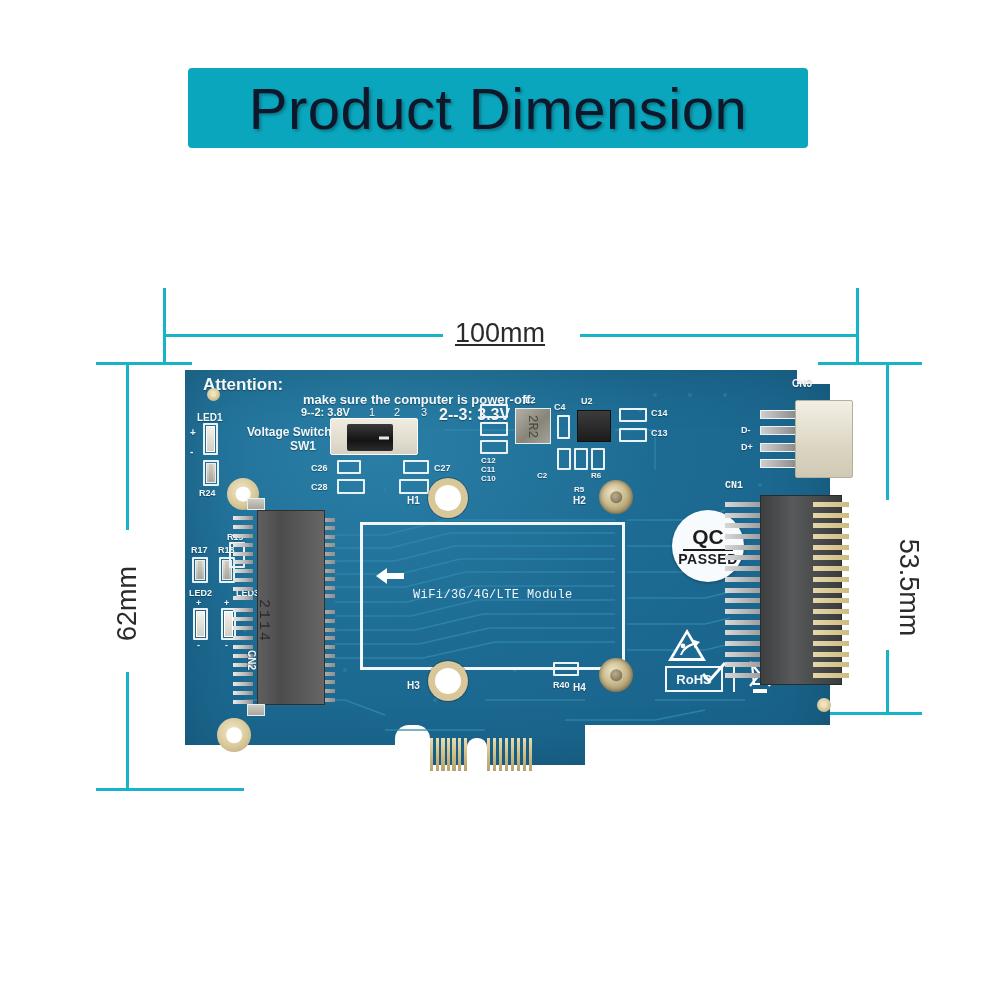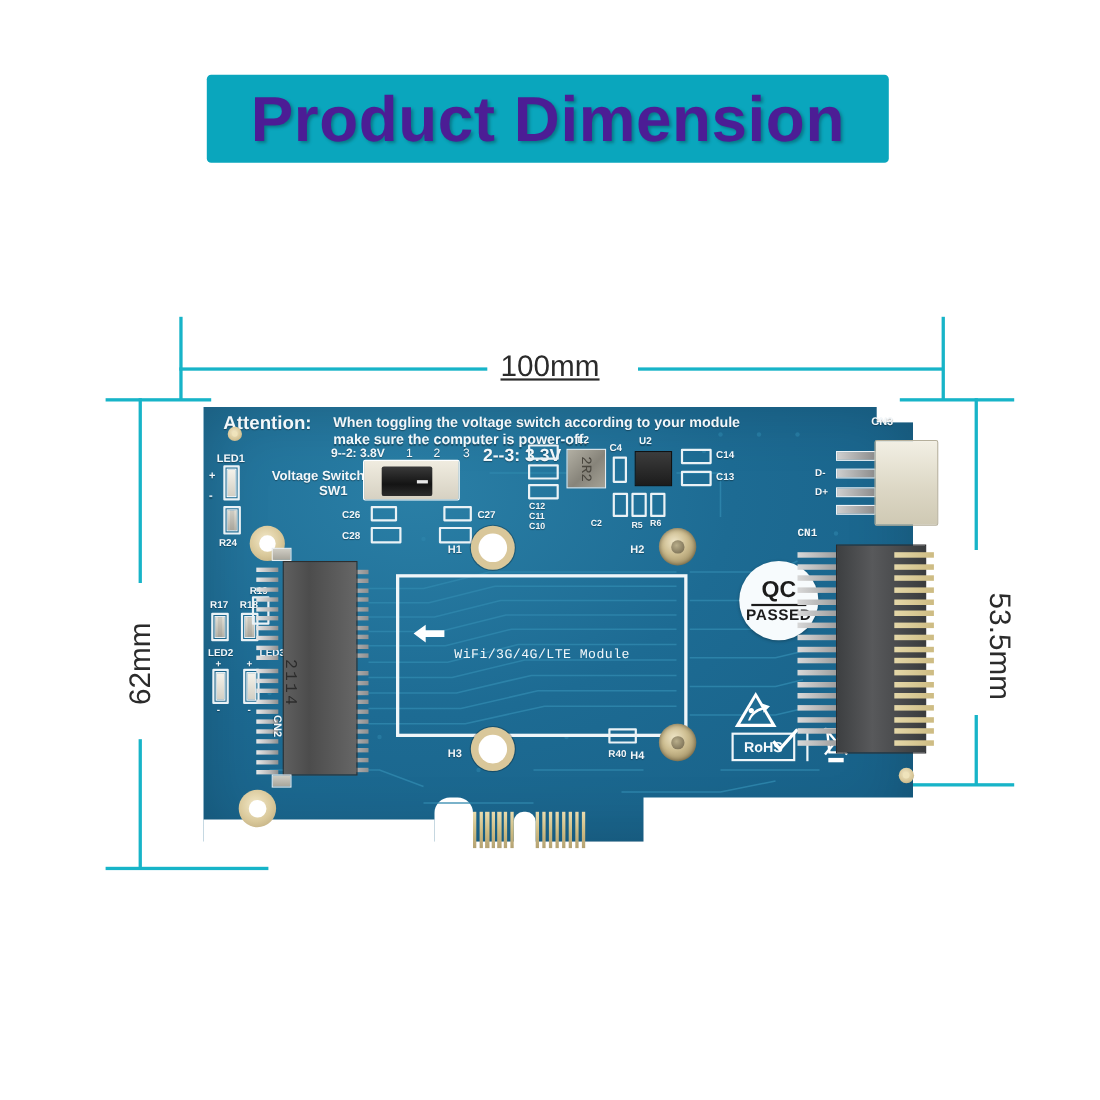--- a/index.html
+++ b/index.html
@@ -22,26 +22,25 @@
     top: 68px;
     width: 620px;
     height: 80px;
     background: #0aa6bd;
     border-radius: 4px;
     display: flex;
     align-items: center;
     justify-content: center;
   }
   #title-banner .title-text {
-    color: #4c1d95;
+    color: #0f172a;
     font-size: 58px;
     letter-spacing: 0.5px;
     text-shadow: 2px 2px 3px rgba(0,0,0,0.28);
     white-space: nowrap;
-    font-weight: bold;
   }
 
   
   .dim-line-h {
     position: absolute;
     height: 3px;
     background: #17b4c8;
   }
   .dim-line-v {
     position: absolute;
@@ -497,21 +496,20 @@
       <circle cx="160" cy="300" r="2"></circle>
       <circle cx="250" cy="330" r="2"></circle>
       <circle cx="420" cy="300" r="2"></circle>
       <circle cx="455" cy="40" r="2"></circle>
       <circle cx="330" cy="300" r="2"></circle>
       <circle cx="200" cy="120" r="2"></circle>
     </g>
   </svg>
 
   <div class="silk silk-b" style="left:18px; top:5px; font-size:17px;">Attention:</div>
-  <div class="silk silk-b" style="left:118px; top:6px; font-size:13px;">When toggling the voltage switch according to your module</div>
   <div class="silk silk-b" style="left:118px; top:22px; font-size:13px;">make sure the computer is power-off.</div>
 
   <div class="silk silk-b" style="left:116px; top:36px; font-size:11px;">9--2: 3.8V</div>
   <div class="silk" style="left:184px; top:36px; font-size:11px;">1</div>
   <div class="silk" style="left:209px; top:36px; font-size:11px;">2</div>
   <div class="silk" style="left:236px; top:36px; font-size:11px;">3</div>
   <div class="silk silk-b" style="left:254px; top:36px; font-size:16px;">2--3: 3.3V</div>
 
   <div class="silk silk-b" style="left:62px; top:55px; font-size:12px;">Voltage Switch</div>
   <div class="silk silk-b" style="left:105px; top:69px; font-size:12px;">SW1</div>
@@ -650,21 +648,21 @@
 
   <div class="silk-box" style="left:434px; top:38px; width:28px; height:14px;"></div>
   <div class="silk-box" style="left:434px; top:58px; width:28px; height:14px;"></div>
   <div class="silk silk-b" style="left:466px; top:38px; font-size:9px;">C14</div>
   <div class="silk silk-b" style="left:466px; top:58px; font-size:9px;">C13</div>
 
   <div class="silk-box" style="left:372px; top:78px; width:14px; height:22px;"></div>
   <div class="silk-box" style="left:389px; top:78px; width:14px; height:22px;"></div>
   <div class="silk-box" style="left:406px; top:78px; width:14px; height:22px;"></div>
   <div class="silk silk-b" style="left:352px; top:101px; font-size:8px;">C2</div>
-  <div class="silk silk-b" style="left:389px; top:103px; font-size:8px;text-align:center;">R5</div>
+  <div class="silk silk-b" style="left:389px; top:115px; font-size:8px;text-align:center;">R5</div>
   <div class="silk silk-b" style="left:406px; top:101px; font-size:8px;">R6</div>
 
   <div class="silk silk-b" style="left:607px; top:8px; font-size:10px;">CN3</div>
   <div id="cn3-pins">
     <div class="cpin"></div>
     <div class="cpin"></div>
     <div class="cpin"></div>
     <div class="cpin"></div>
   </div>
   <div class="silk silk-b" style="left:556px; top:55px; font-size:9px;">D-</div>

